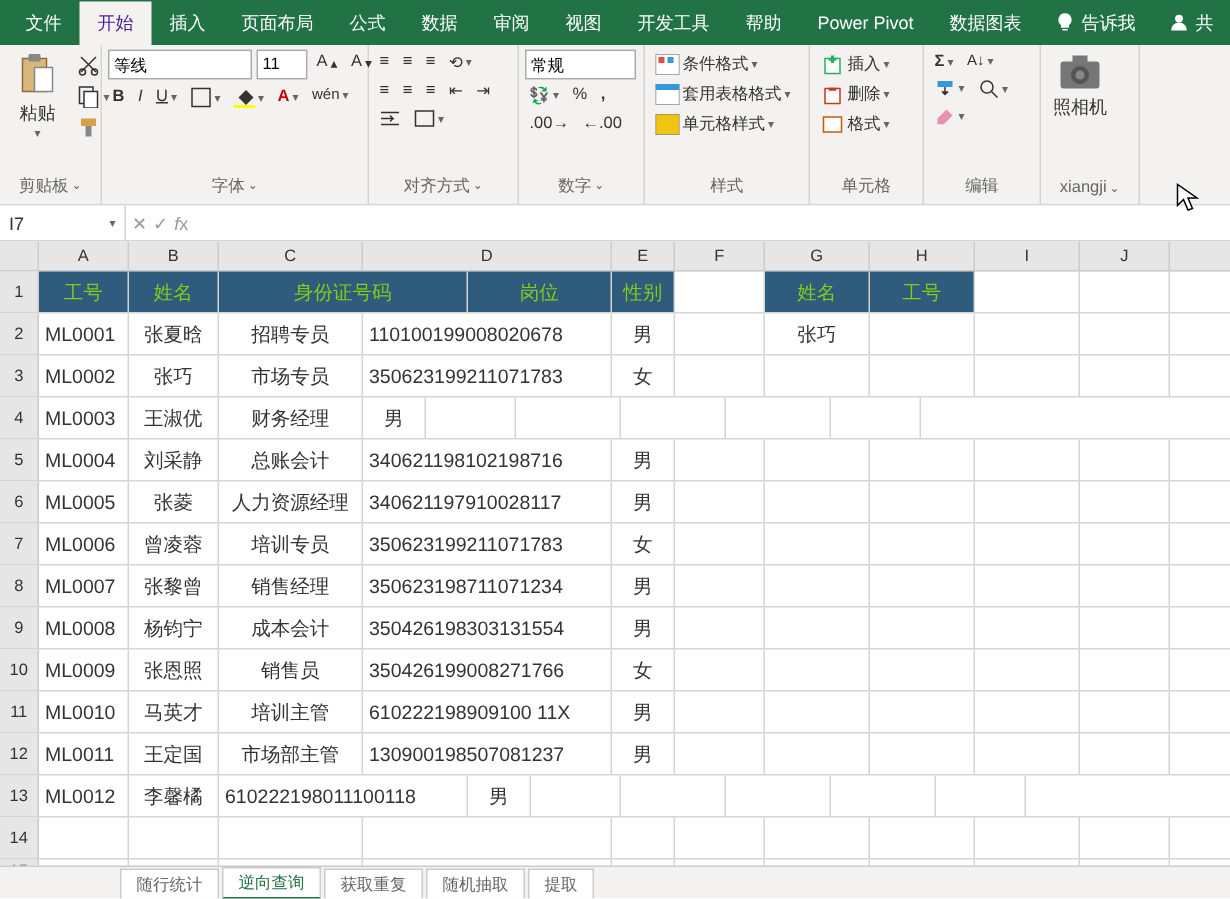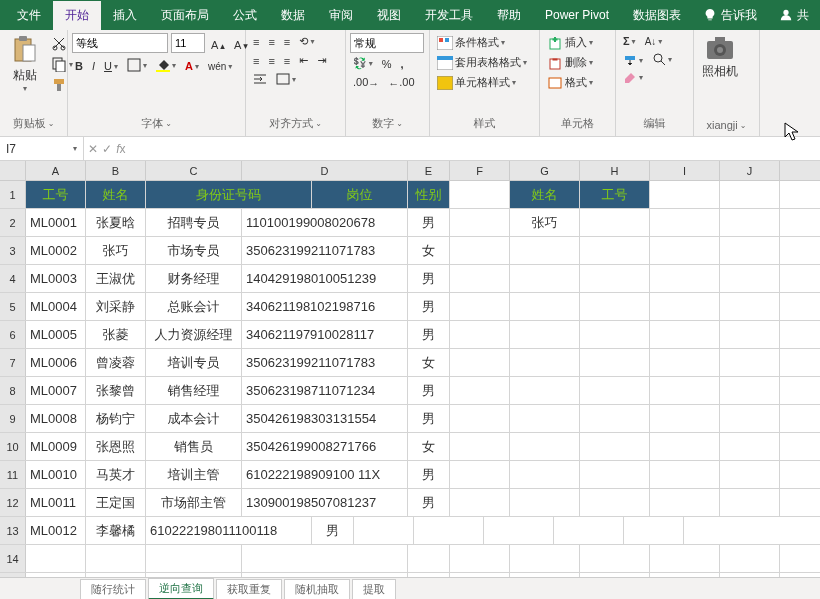--- a/index.html
+++ b/index.html
@@ -10,21 +10,21 @@
 .ribbon-tabs .tell-me{margin-left:10px;display:flex;align-items:center;gap:4px}
 .ribbon-tabs .share{margin-left:auto;display:flex;align-items:center;gap:4px;padding:0 6px}
 .ribbon{background:#f3f2f1;height:107px;display:flex;border-bottom:1px solid #d4d4d4}
 .ribbon-group{border-right:1px solid #d4d4d4;display:flex;flex-direction:column;padding:3px 4px}
 .ribbon-group-content{flex:1;display:flex;align-items:flex-start;gap:2px}
 .ribbon-group-label{text-align:center;font-size:11px;color:#666;padding:2px 0;display:flex;justify-content:center;align-items:center;gap:2px}
 .big-btn{display:flex;flex-direction:column;align-items:center;justify-content:center;padding:2px 4px;cursor:pointer;min-width:42px}
 .big-btn svg{margin-bottom:2px}
 .small-btn{padding:2px 3px;cursor:pointer;display:flex;align-items:center;gap:2px;font-size:11px}
 .col-stack{display:flex;flex-direction:column;gap:1px}
-.font-box{display:flex;gap:3px;align-items:flex-end}
+.font-box{display:flex;gap:3px;align-items:flex-start}
 .font-box select,.font-box input{font-size:11px;border:1px solid #ababab;background:#fff;padding:1px 3px;height:20px}
 .dd-arrow{font-size:8px;color:#666}
 .formula-bar{height:24px;display:flex;align-items:center;border-bottom:1px solid #d4d4d4;background:#fff}
 .name-box{width:84px;border-right:1px solid #d4d4d4;padding:0 6px;display:flex;align-items:center;height:100%;justify-content:space-between}
 .fb-btns{display:flex;padding:0 4px;gap:4px;color:#999}
 .fb-input{flex:1;padding:0 6px}
 .sheet-area{position:relative;overflow:hidden}
 .col-headers{display:flex;background:#e6e6e6;height:20px;border-bottom:1px solid #ccc}
 .corner{width:26px;border-right:1px solid #ccc;background:#e6e6e6}
 .col-h{border-right:1px solid #ccc;text-align:center;font-size:11px;line-height:20px;color:#333}
@@ -399,21 +399,20 @@
         <div class="cell " style="width:70px"></div>
         <div class="cell " style="width:70px"></div>
         <div class="cell " style="width:70px"></div>
         <div class="cell " style="width:60px"></div>
       </div>
       <div class="row">
         <div class="row-h">4</div>
         <div class="cell lt" style="width:60px">ML0003</div>
         <div class="cell " style="width:60px">王淑优</div>
         <div class="cell " style="width:96px">财务经理</div>
-        <div class="cell lt" style="width:166px">140429198010051239</div>
         <div class="cell " style="width:42px">男</div>
         <div class="cell " style="width:60px"></div>
         <div class="cell " style="width:70px"></div>
         <div class="cell " style="width:70px"></div>
         <div class="cell " style="width:70px"></div>
         <div class="cell " style="width:60px"></div>
       </div>
       <div class="row">
         <div class="row-h">5</div>
         <div class="cell lt" style="width:60px">ML0004</div>

